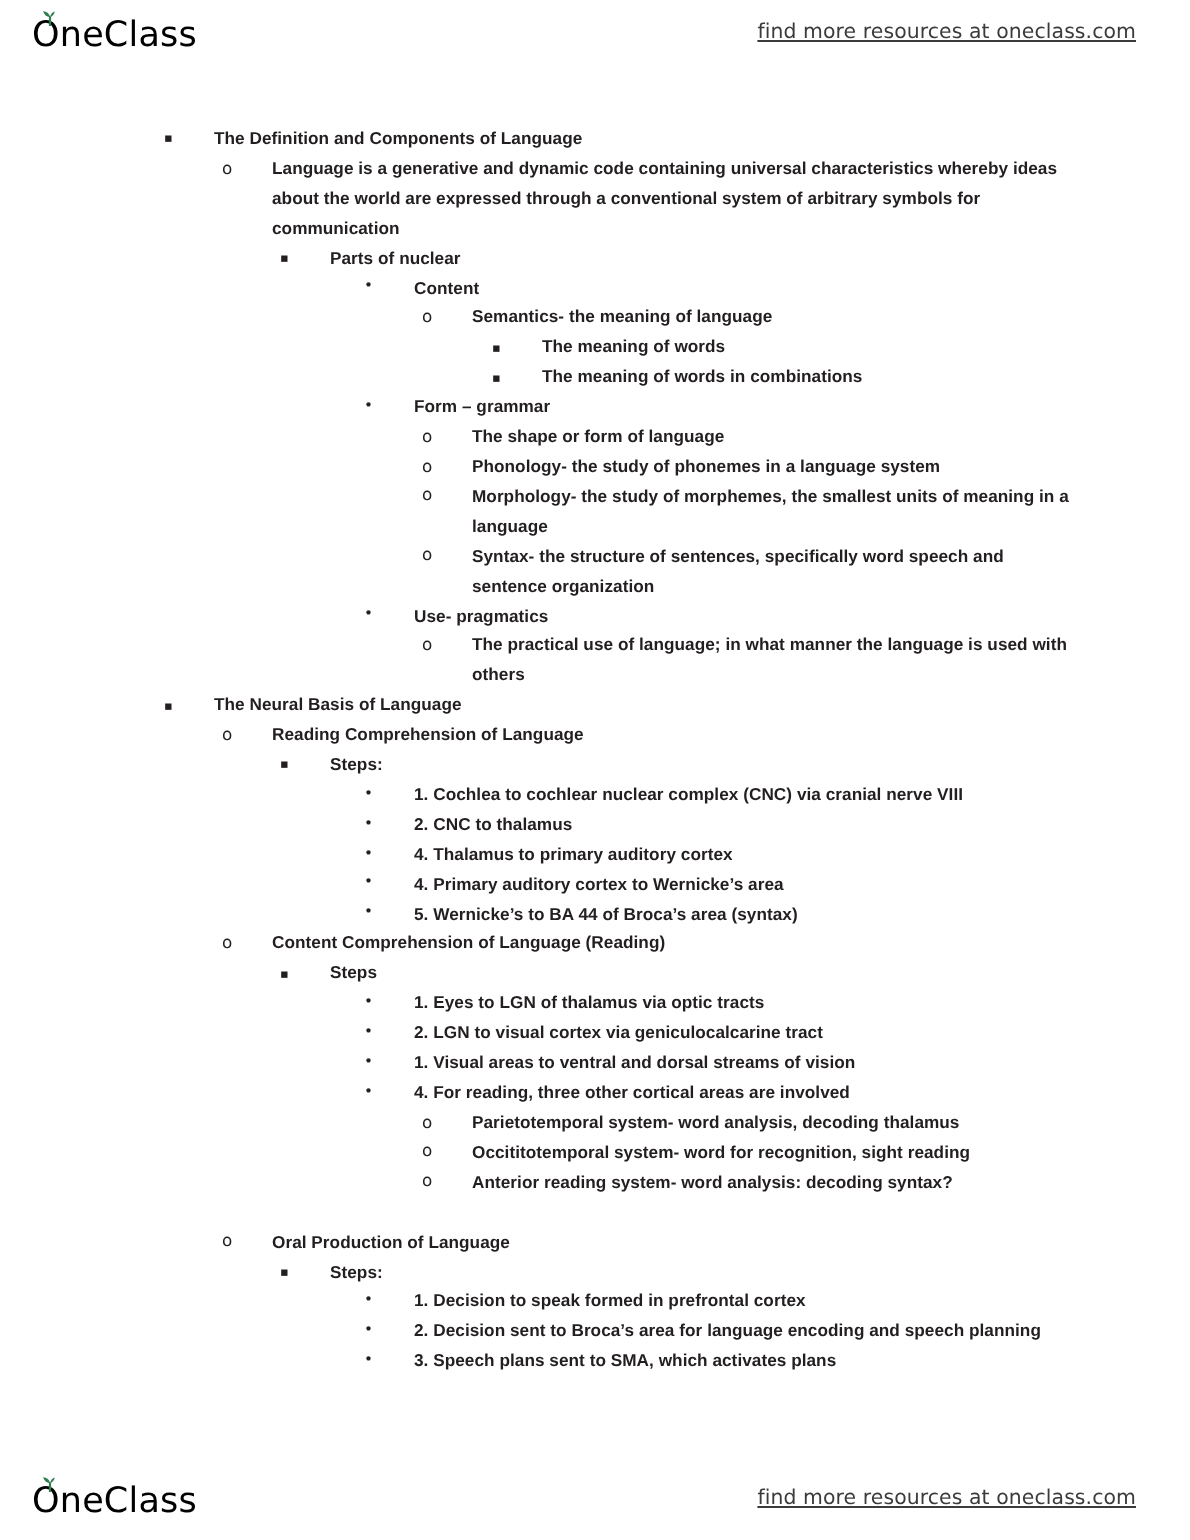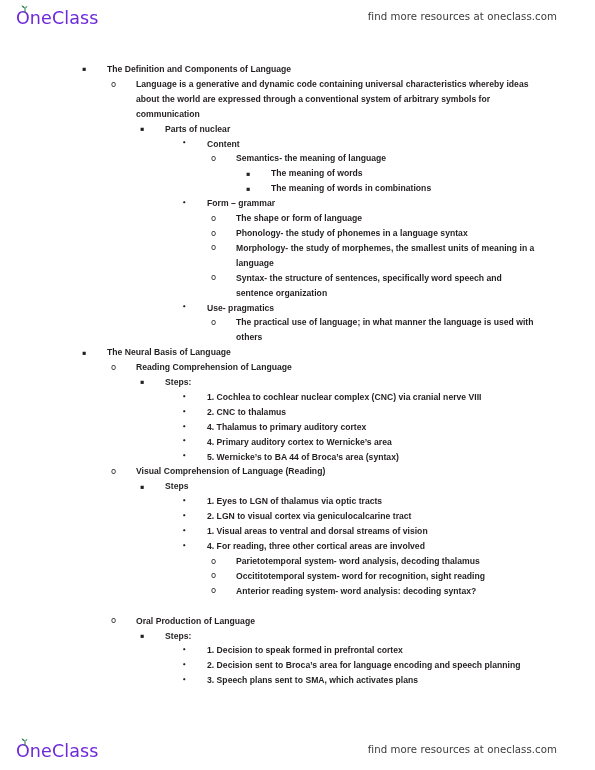--- a/index.html
+++ b/index.html
@@ -36,40 +36,41 @@
     height: 24px;
   }
   .logo-wrap {
     position: relative;
     display: inline-block;
   }
   .logo-text {
     font-family: "DejaVu Sans", sans-serif;
     font-size: 17.5px;
     letter-spacing: 0.1px;
-    color: #6d28d9;
+    color: #000000;
     line-height: 1;
     font-weight: 400;
   }
   .logo-sprout {
     position: absolute;
     top: -5.5px;
     left: 3.5px;
     width: 10px;
     height: 8px;
   }
 
   .tagline {
     position: absolute;
-    right: 38px;
+    right: 27px;
     font-family: "DejaVu Sans", sans-serif;
     font-size: 10.2px;
     color: #3b3b3d;
     letter-spacing: 0.05px;
     white-space: nowrap;
+    text-decoration: underline;
   }
 
   
   #outline {
     position: absolute;
     left: 0;
     top: 62px;
     width: 595px;
   }
   .li {
@@ -162,21 +163,21 @@
     <div class="li lv4">
       <span class="bullet">•</span>
       <span class="txt">Form – grammar</span>
     </div>
     <div class="li lv5">
       <span class="bullet">o</span>
       <span class="txt">The shape or form of language</span>
     </div>
     <div class="li lv5">
       <span class="bullet">o</span>
-      <span class="txt">Phonology- the study of phonemes in a language syntax</span>
+      <span class="txt">Phonology- the study of phonemes in a language system</span>
     </div>
     <div class="li lv5">
       <span class="bullet">o</span>
       <span class="txt">Morphology- the study of morphemes, the smallest units of meaning in a language</span>
     </div>
     <div class="li lv5">
       <span class="bullet">o</span>
       <span class="txt">Syntax- the structure of sentences, specifically word speech and sentence organization</span>
     </div>
     <div class="li lv4">
@@ -214,21 +215,21 @@
     <div class="li lv4">
       <span class="bullet">•</span>
       <span class="txt">4. Primary auditory cortex to Wernicke’s area</span>
     </div>
     <div class="li lv4">
       <span class="bullet">•</span>
       <span class="txt">5. Wernicke’s to BA 44 of Broca’s area (syntax)</span>
     </div>
     <div class="li lv2">
       <span class="bullet">o</span>
-      <span class="txt">Visual Comprehension of Language (Reading)</span>
+      <span class="txt">Content Comprehension of Language (Reading)</span>
     </div>
     <div class="li lv3">
       <span class="bullet">▪</span>
       <span class="txt">Steps</span>
     </div>
     <div class="li lv4">
       <span class="bullet">•</span>
       <span class="txt">1. Eyes to LGN of thalamus via optic tracts</span>
     </div>
     <div class="li lv4">

